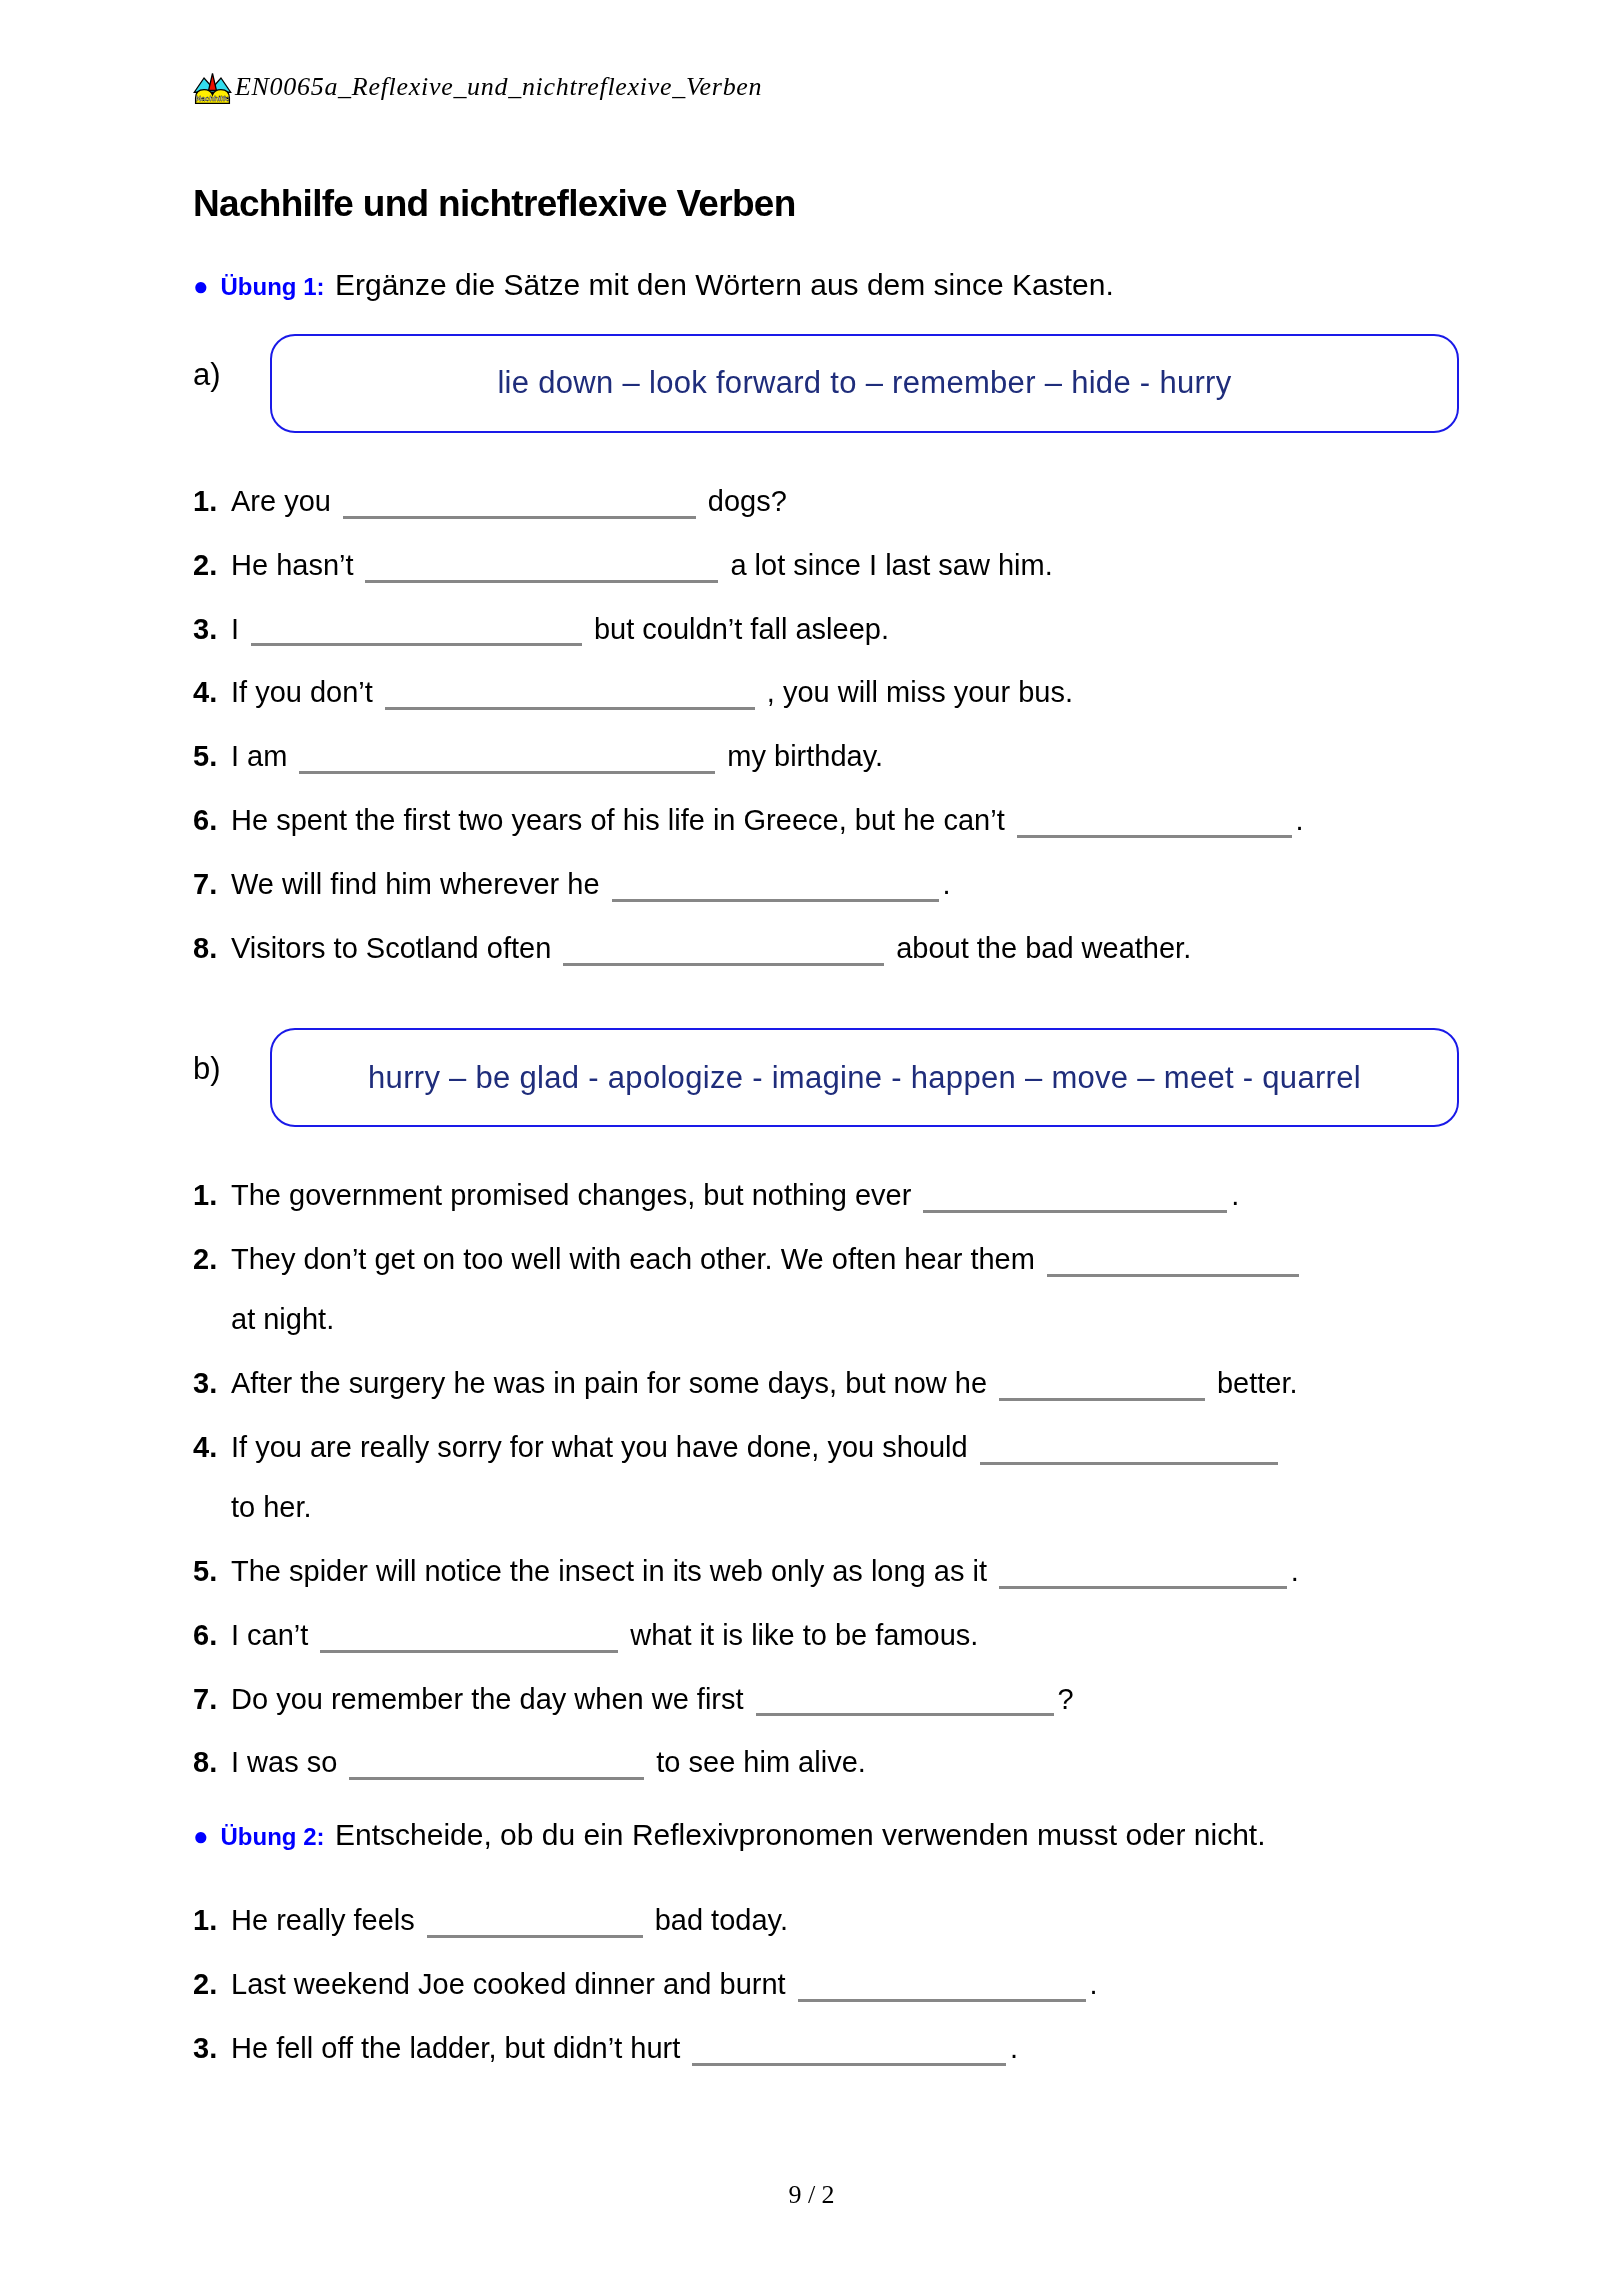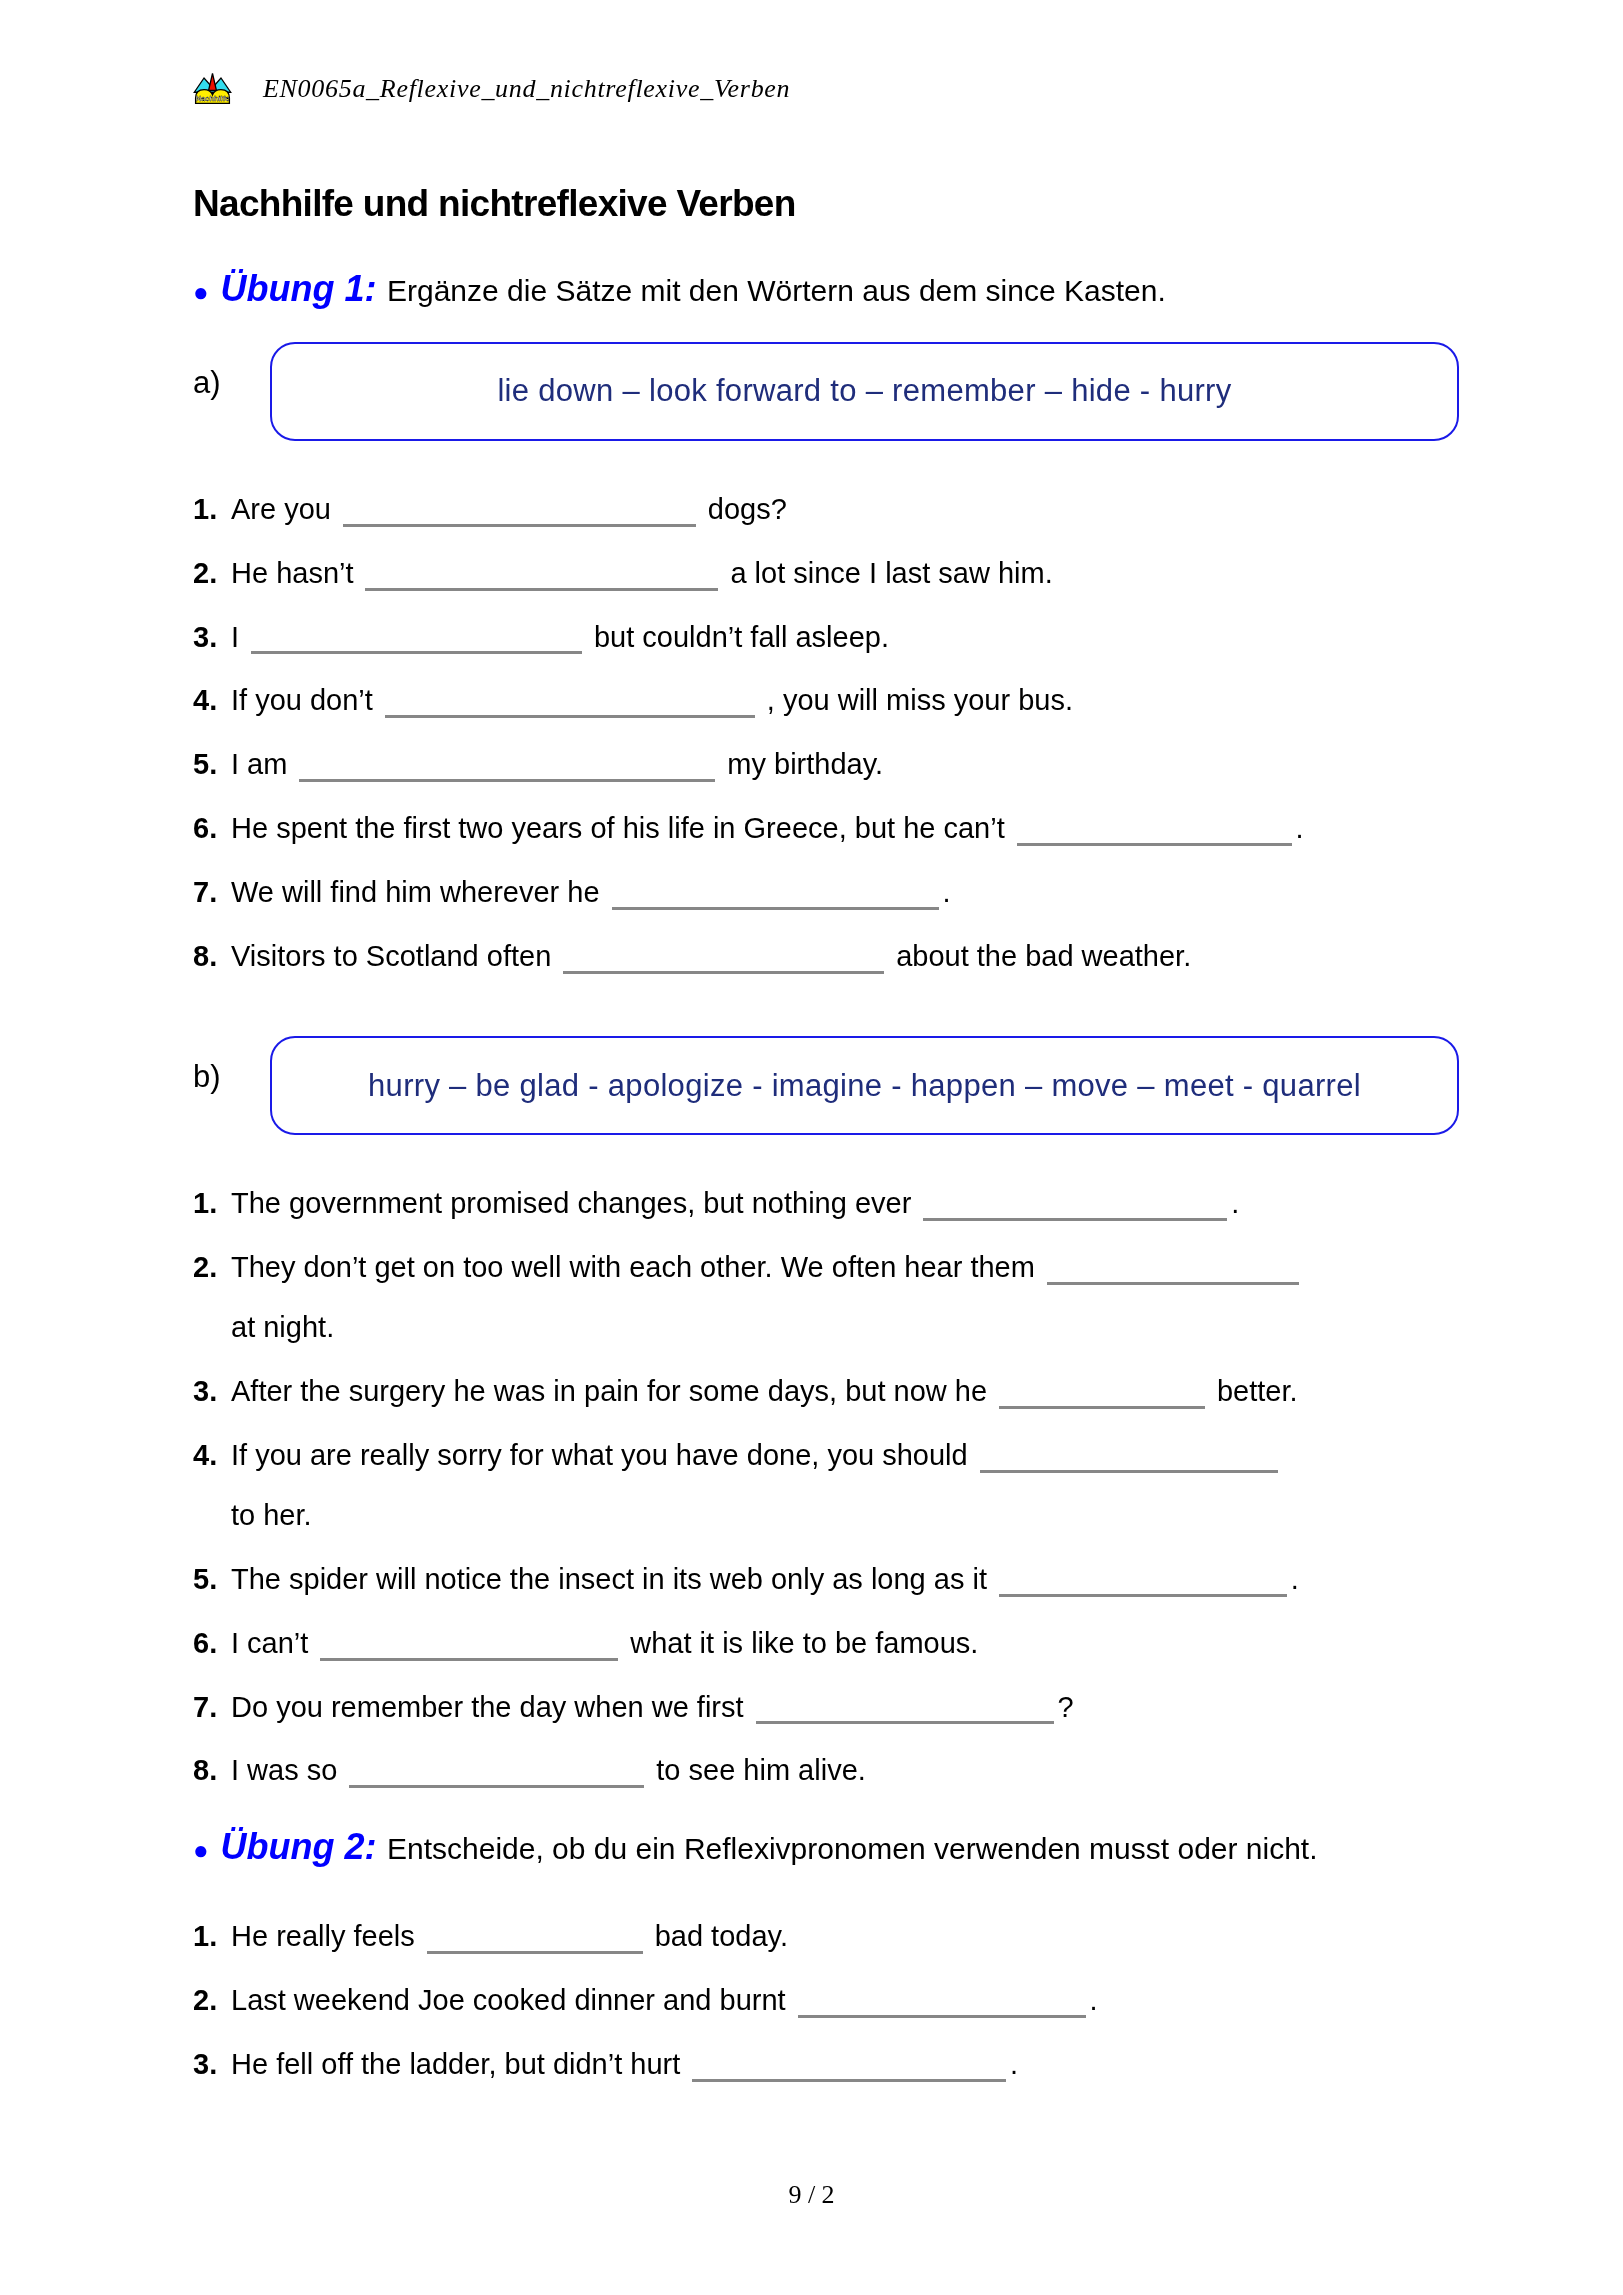--- a/index.html
+++ b/index.html
@@ -3,29 +3,29 @@
 <meta charset="utf-8">
 <style>
   html,body{margin:0;padding:0;background:#e8e8e8;}
   .page{
     width:1623px;height:2295px;position:relative;background:#ffffff;
     font-family:"Liberation Sans", sans-serif;font-size:29px;color:#000;
     overflow:hidden;margin:0 auto;
   }
   .content{padding:72px 164px 0 193px;}
   
-  .header{display:flex;align-items:center;gap:31px;}
+  .header{display:flex;gap:3px;}
   .logo{width:39px;height:34px;flex-shrink:0;}
   .filename{font-family:"Liberation Serif", serif;font-style:italic;font-size:26px;letter-spacing:0.7px;}
   
   .doc-title{font-size:37px;font-weight:bold;margin-top:77px;letter-spacing:-0.7px;}
   
   .ubung-line{margin-top:43px;font-size:30px;display:flex;align-items:baseline;}
   .bullet{color:#0000FF;font-size:26px;margin-right:11.8px;}
-  .ubung-label{color:#0000FF;font-weight:bold;font-size:36px;margin-right:10.5px;white-space:nowrap;font-style:italic;}
+  .ubung-label{color:#0000FF;font-weight:bold;font-size:24px;margin-right:10.5px;white-space:nowrap;}
   .ubung-instruction{font-size:30px;}
   
   .box-row{display:flex;margin-top:23.6px;}
   .part-label{width:77px;flex-shrink:0;padding-top:31px;font-size:31px;}
   .word-box{
     flex:1;border:2px solid #1A1AE8;border-radius:25px;
     color:#1F2D7B;text-align:center;font-size:31px;
     padding:19.6px 15.7px;letter-spacing:0.3px;margin-top:8px;
   }
   .word-box .box-line{line-height:56px;}

